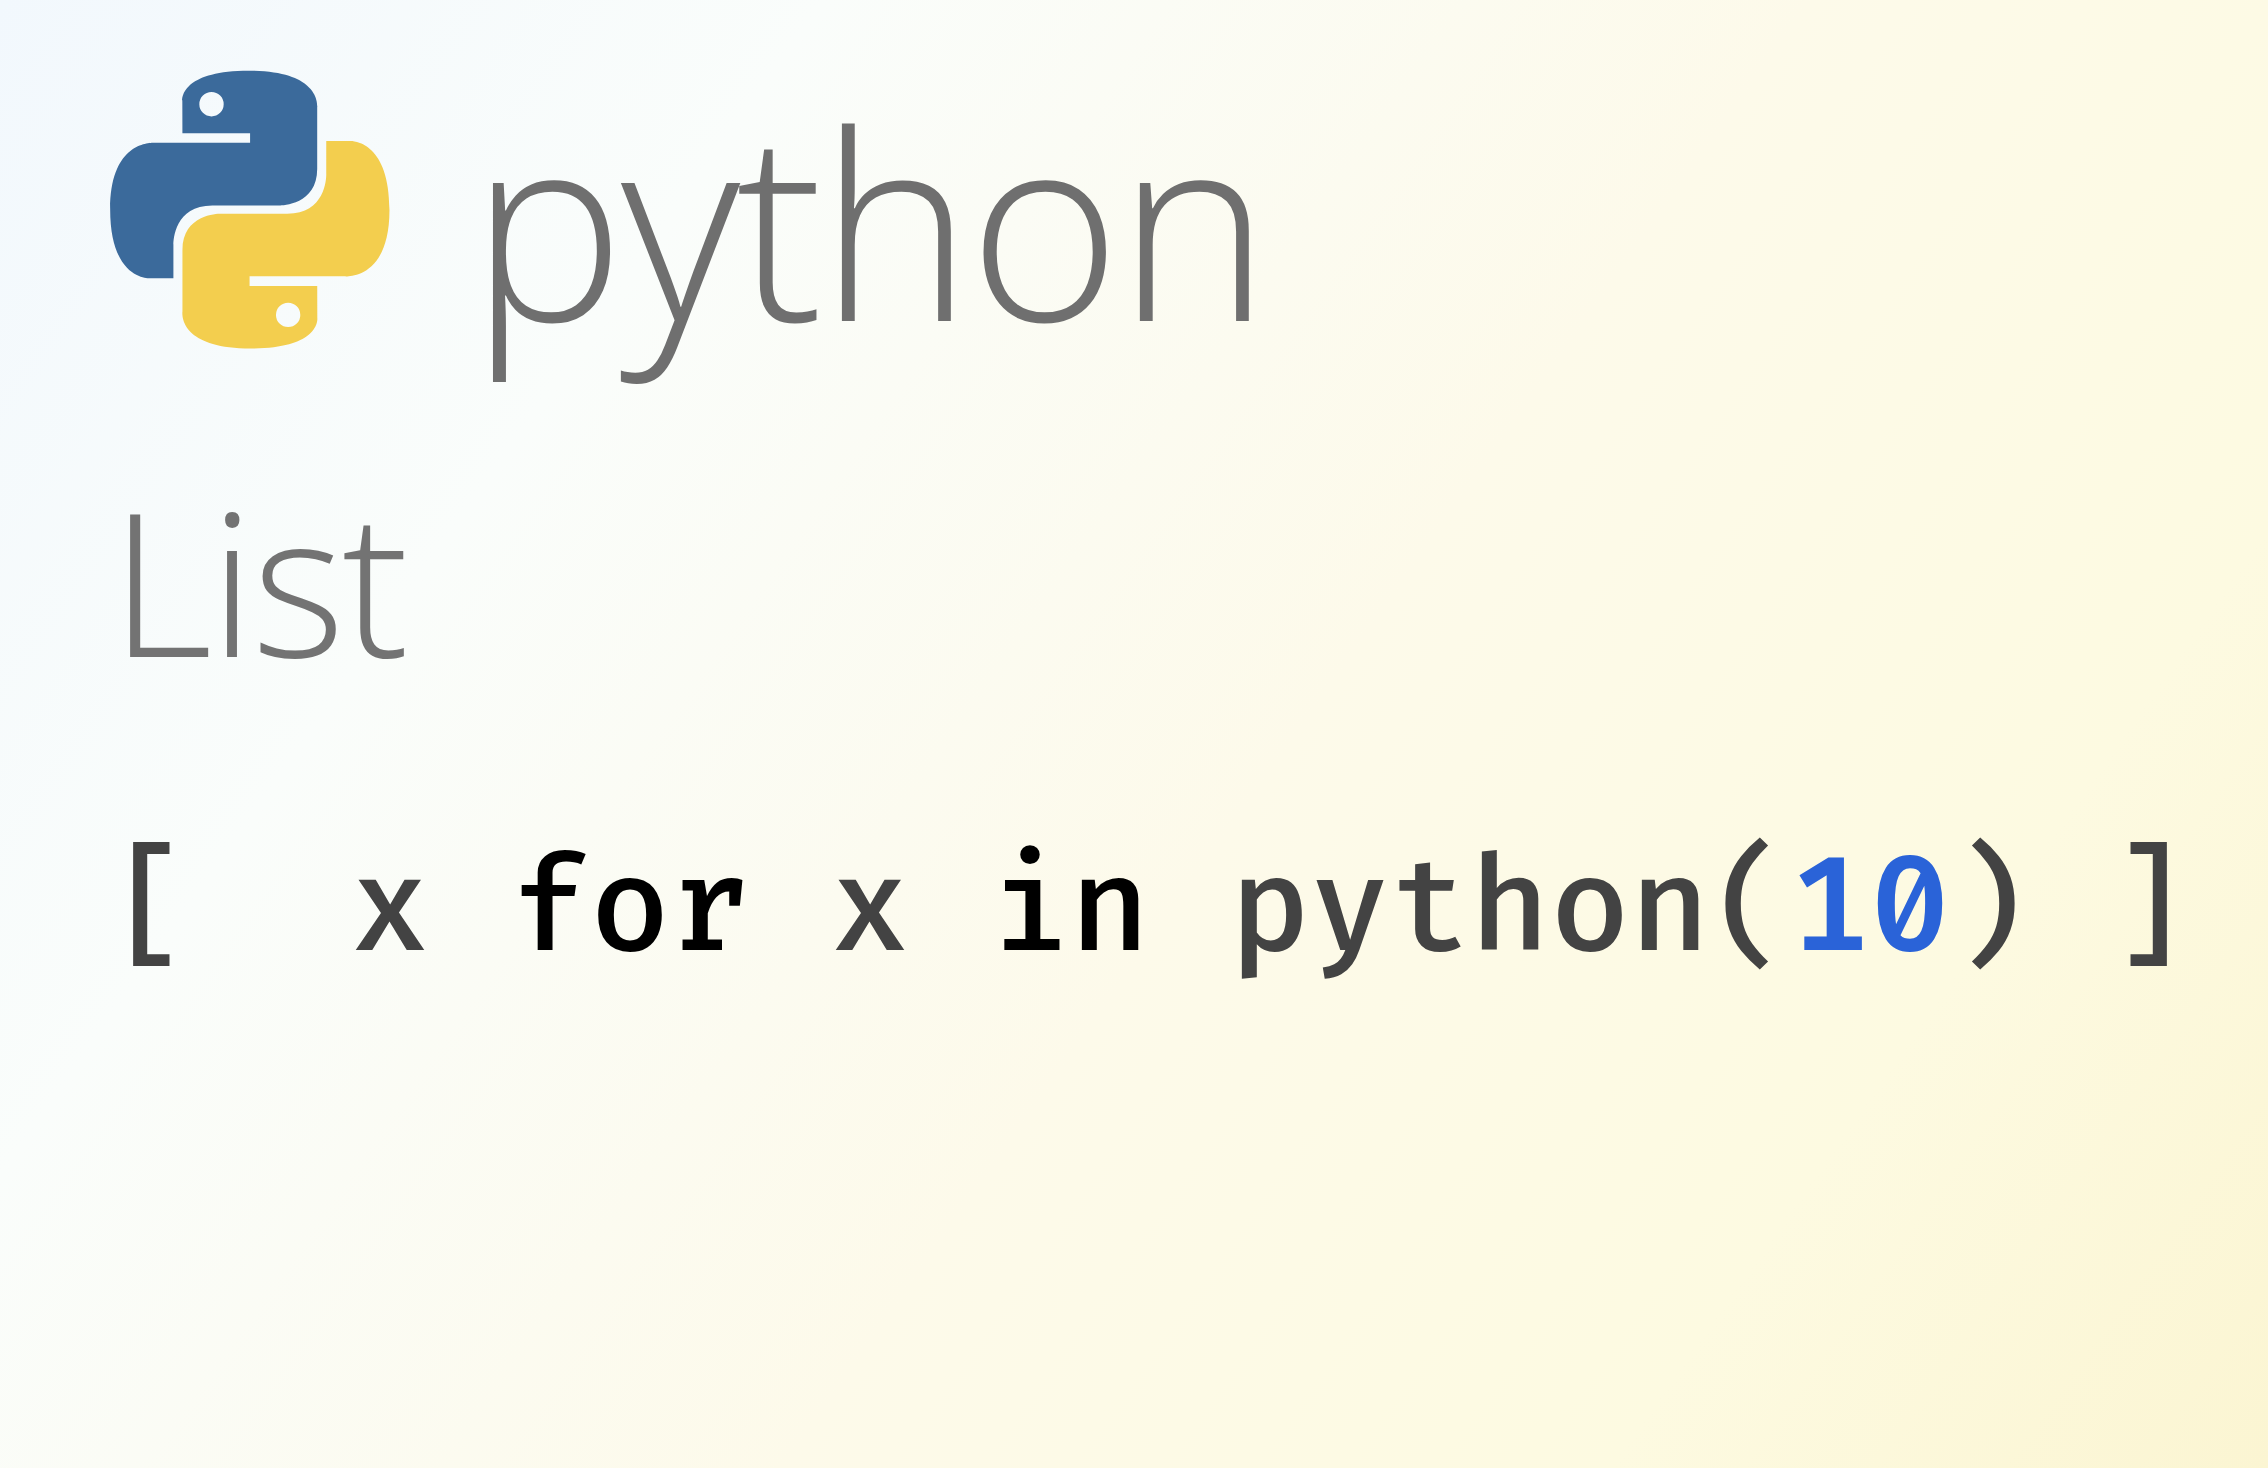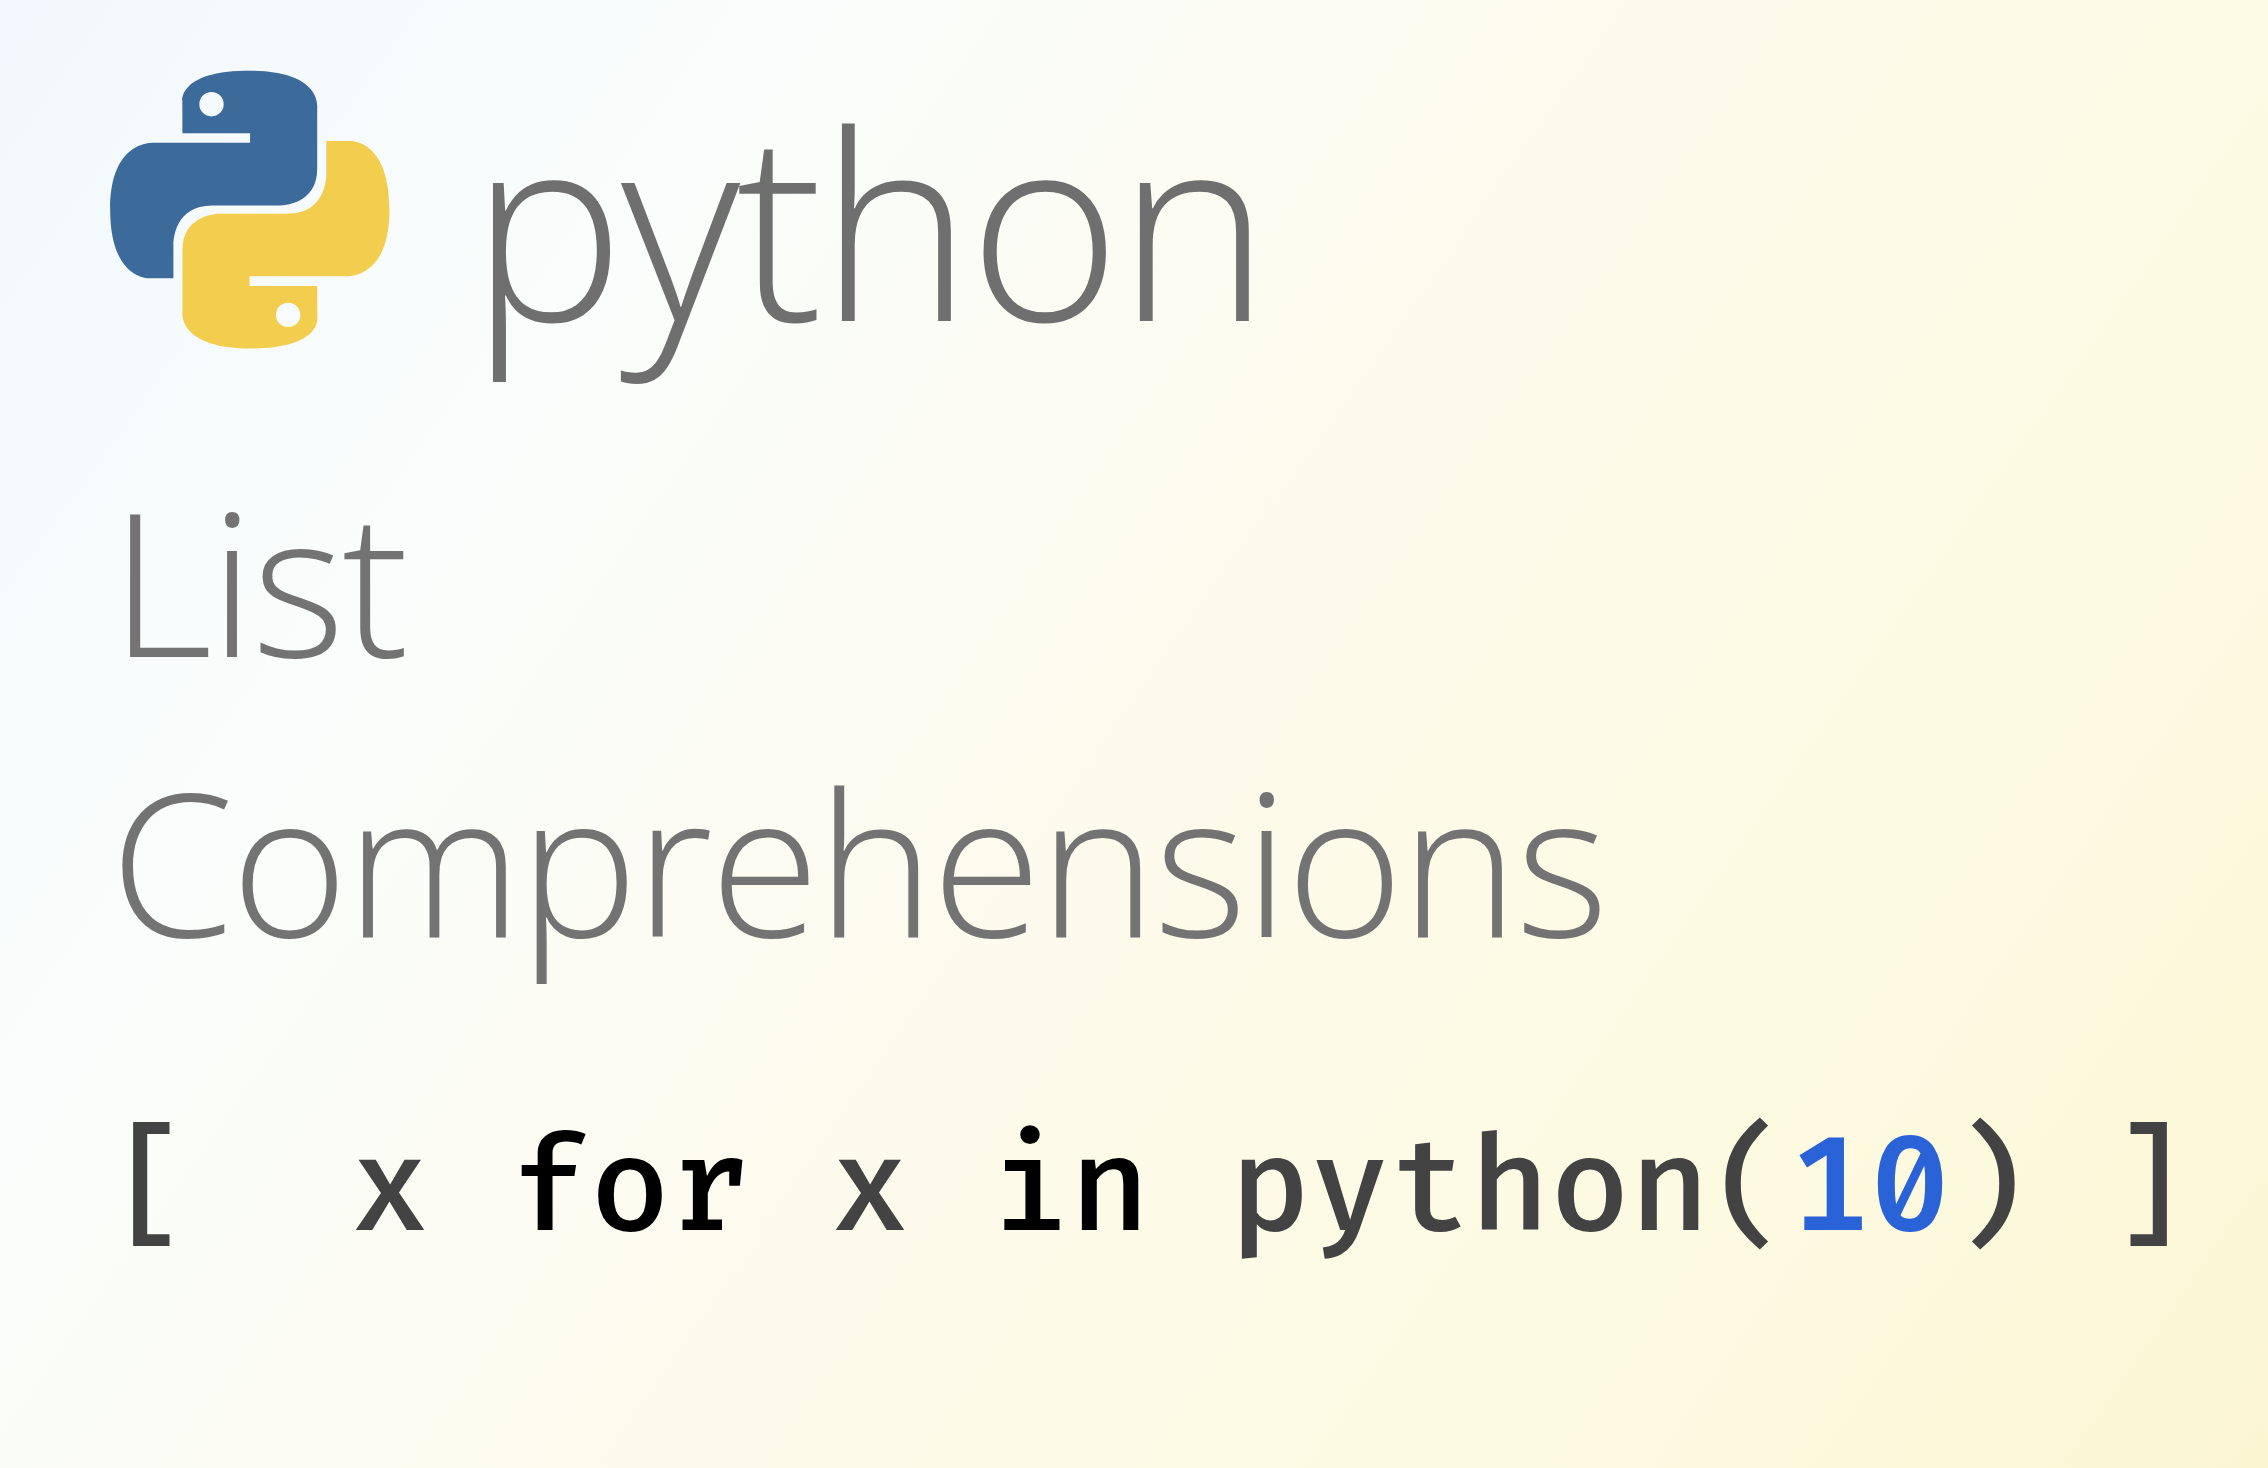--- a/index.html
+++ b/index.html
@@ -60,16 +60,15 @@
     <svg viewBox="0 0 256 255" xmlns="http://www.w3.org/2000/svg" width="280" height="280">
       <path d="M126.916.072c-64.832 0-60.784 28.115-60.784 28.115l.072 29.128h61.868v8.745H41.631S.145 61.355.145 126.77c0 65.417 36.21 63.097 36.21 63.097h21.61v-30.356s-1.165-36.21 35.632-36.21h61.362s34.475.557 34.475-33.319V33.97S194.67.072 126.916.072zM92.802 19.66a11.12 11.12 0 0 1 11.13 11.13 11.12 11.12 0 0 1-11.13 11.13 11.12 11.12 0 0 1-11.13-11.13 11.12 11.12 0 0 1 11.13-11.13z" fill="#3b6a9b"></path>
       <path d="M128.757 254.126c64.832 0 60.784-28.115 60.784-28.115l-.072-29.127H127.6v-8.745h86.441s41.486 4.705 41.486-60.712c0-65.416-36.21-63.096-36.21-63.096h-21.61v30.355s1.165 36.21-35.632 36.21h-61.362s-34.475-.557-34.475 33.32v56.013s-5.235 33.897 62.518 33.897zm34.114-19.586a11.12 11.12 0 0 1-11.13-11.131 11.12 11.12 0 0 1 11.13-11.13 11.12 11.12 0 0 1 11.13 11.13 11.12 11.12 0 0 1-11.13 11.13z" fill="#f3ce4e"></path>
     </svg>
   </div>
   <div class="wordmark">python</div>
 </div>
 
 <div class="title">
   <div>List</div>
-  <div>Comprehensions</div>
 </div>
 
 <div class="code-line"><span>[</span>  <span>x</span> <span class="tok-keyword">for</span> <span>x</span> <span class="tok-keyword">in</span> <span>python</span><span>(</span><span class="tok-number">10</span><span>)</span> <span>]</span></div>
 
 </body></html>

